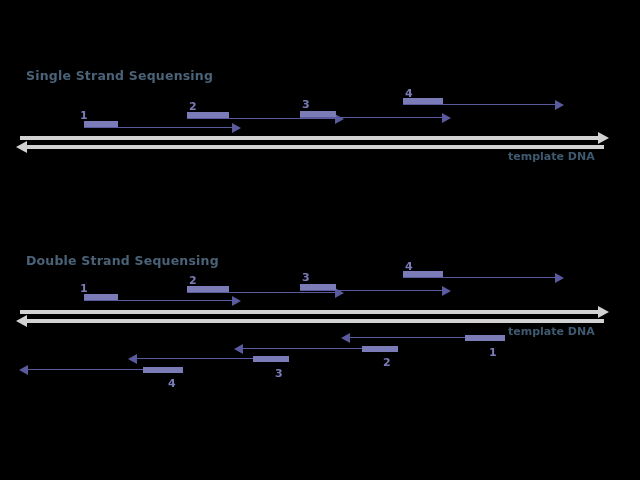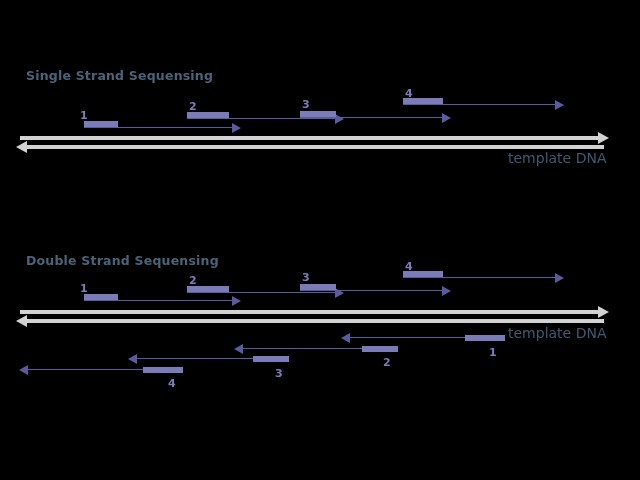--- a/index.html
+++ b/index.html
@@ -18,22 +18,22 @@
     font-family:"DejaVu Sans", sans-serif;
     font-size:12.5px;
     font-weight:bold;
     letter-spacing:0.2px;
     white-space:nowrap;
   }
 
   .tmpl-label{
     position:absolute;
     color:#3f5a70;
-    font-size:14px;
-    font-weight:normal;
+    font-size:11px;
+    font-weight:bold;
     white-space:nowrap;
   }
 
   
   .rail{position:absolute;height:4px;background:#d2d2d2;}
   .rail-head{position:absolute;width:0;height:0;}
   .rail-head.right{
     border-top:6px solid transparent;
     border-bottom:6px solid transparent;
     border-left:11px solid #d2d2d2;

